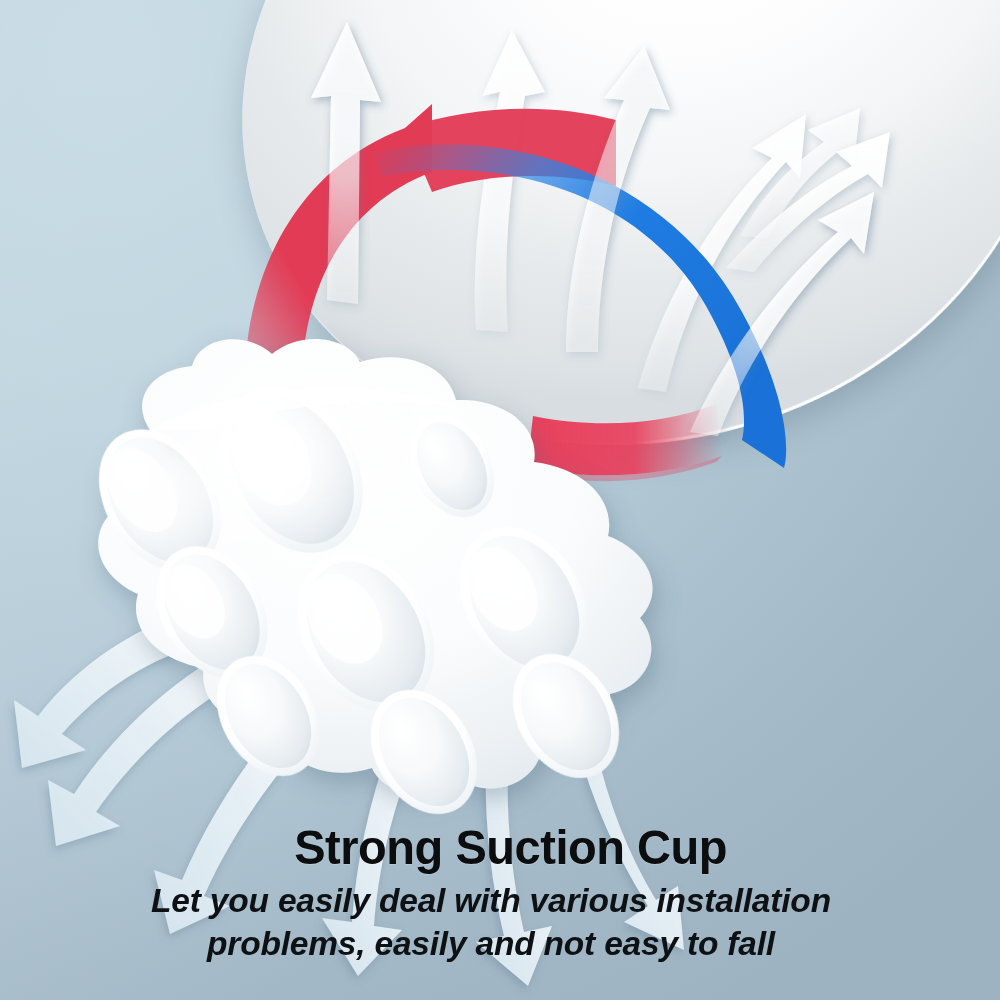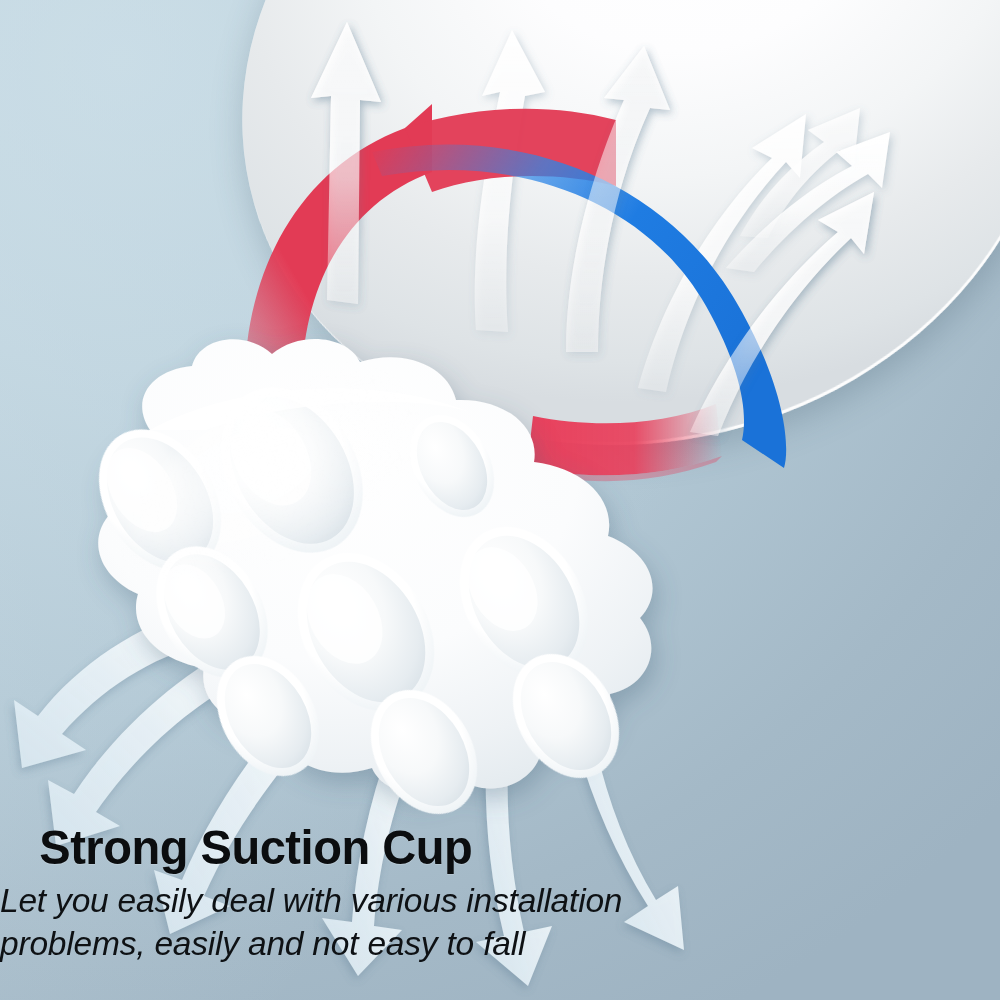--- a/index.html
+++ b/index.html
@@ -41,21 +41,21 @@
     filter:blur(.4px);
   }
 
   
   svg.fx{position:absolute;left:0;top:0;width:1000px;height:1000px;overflow:visible;}
 
   
   #copy{
     position:absolute;
     left:0;right:18px;bottom:34px;
-    text-align:left;
+    text-align:center;
     z-index:60;
   }
   #headline{
     margin:0;
     font-size:49px;
     line-height:1.04;
     font-weight:700;
     letter-spacing:-0.5px;
     color:#0b0d0f;
     font-stretch:condensed;
@@ -65,21 +65,21 @@
   }
   #sub{
     margin:6px 0 0 0;
     font-size:33.5px;
     line-height:1.30;
     font-style:italic;
     font-weight:400;
     color:#0e1114;
     letter-spacing:-0.2px;
   }
-  #sub span{display:block;}
+  #sub span{display:block;font-weight:bold;}
 </style>
 </head>
 <body>
 
 <div id="stage">
 
   <div class="layer" style="left:0;top:0;width:1000px;height:1000px;
               background:linear-gradient(128deg, rgba(205,223,232,.55) 0%, rgba(160,184,199,0) 60%);"></div>
 
   <div id="disc-wrap">

